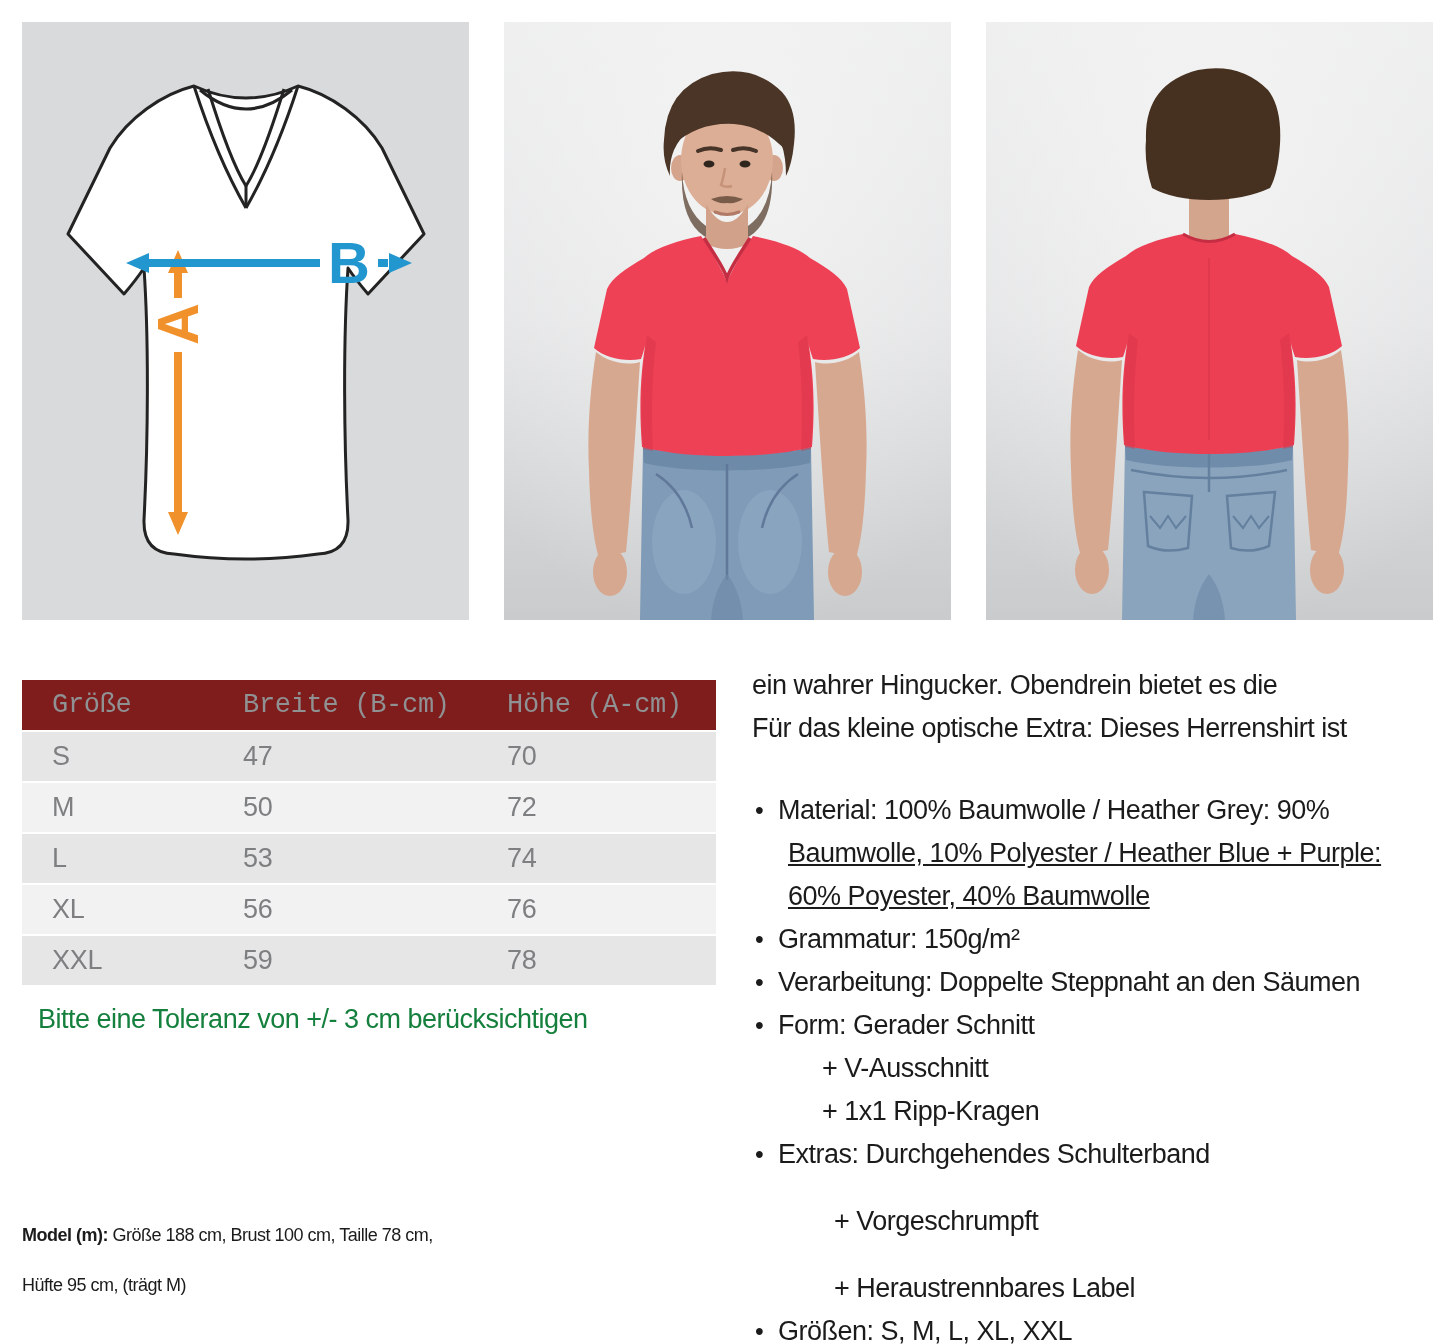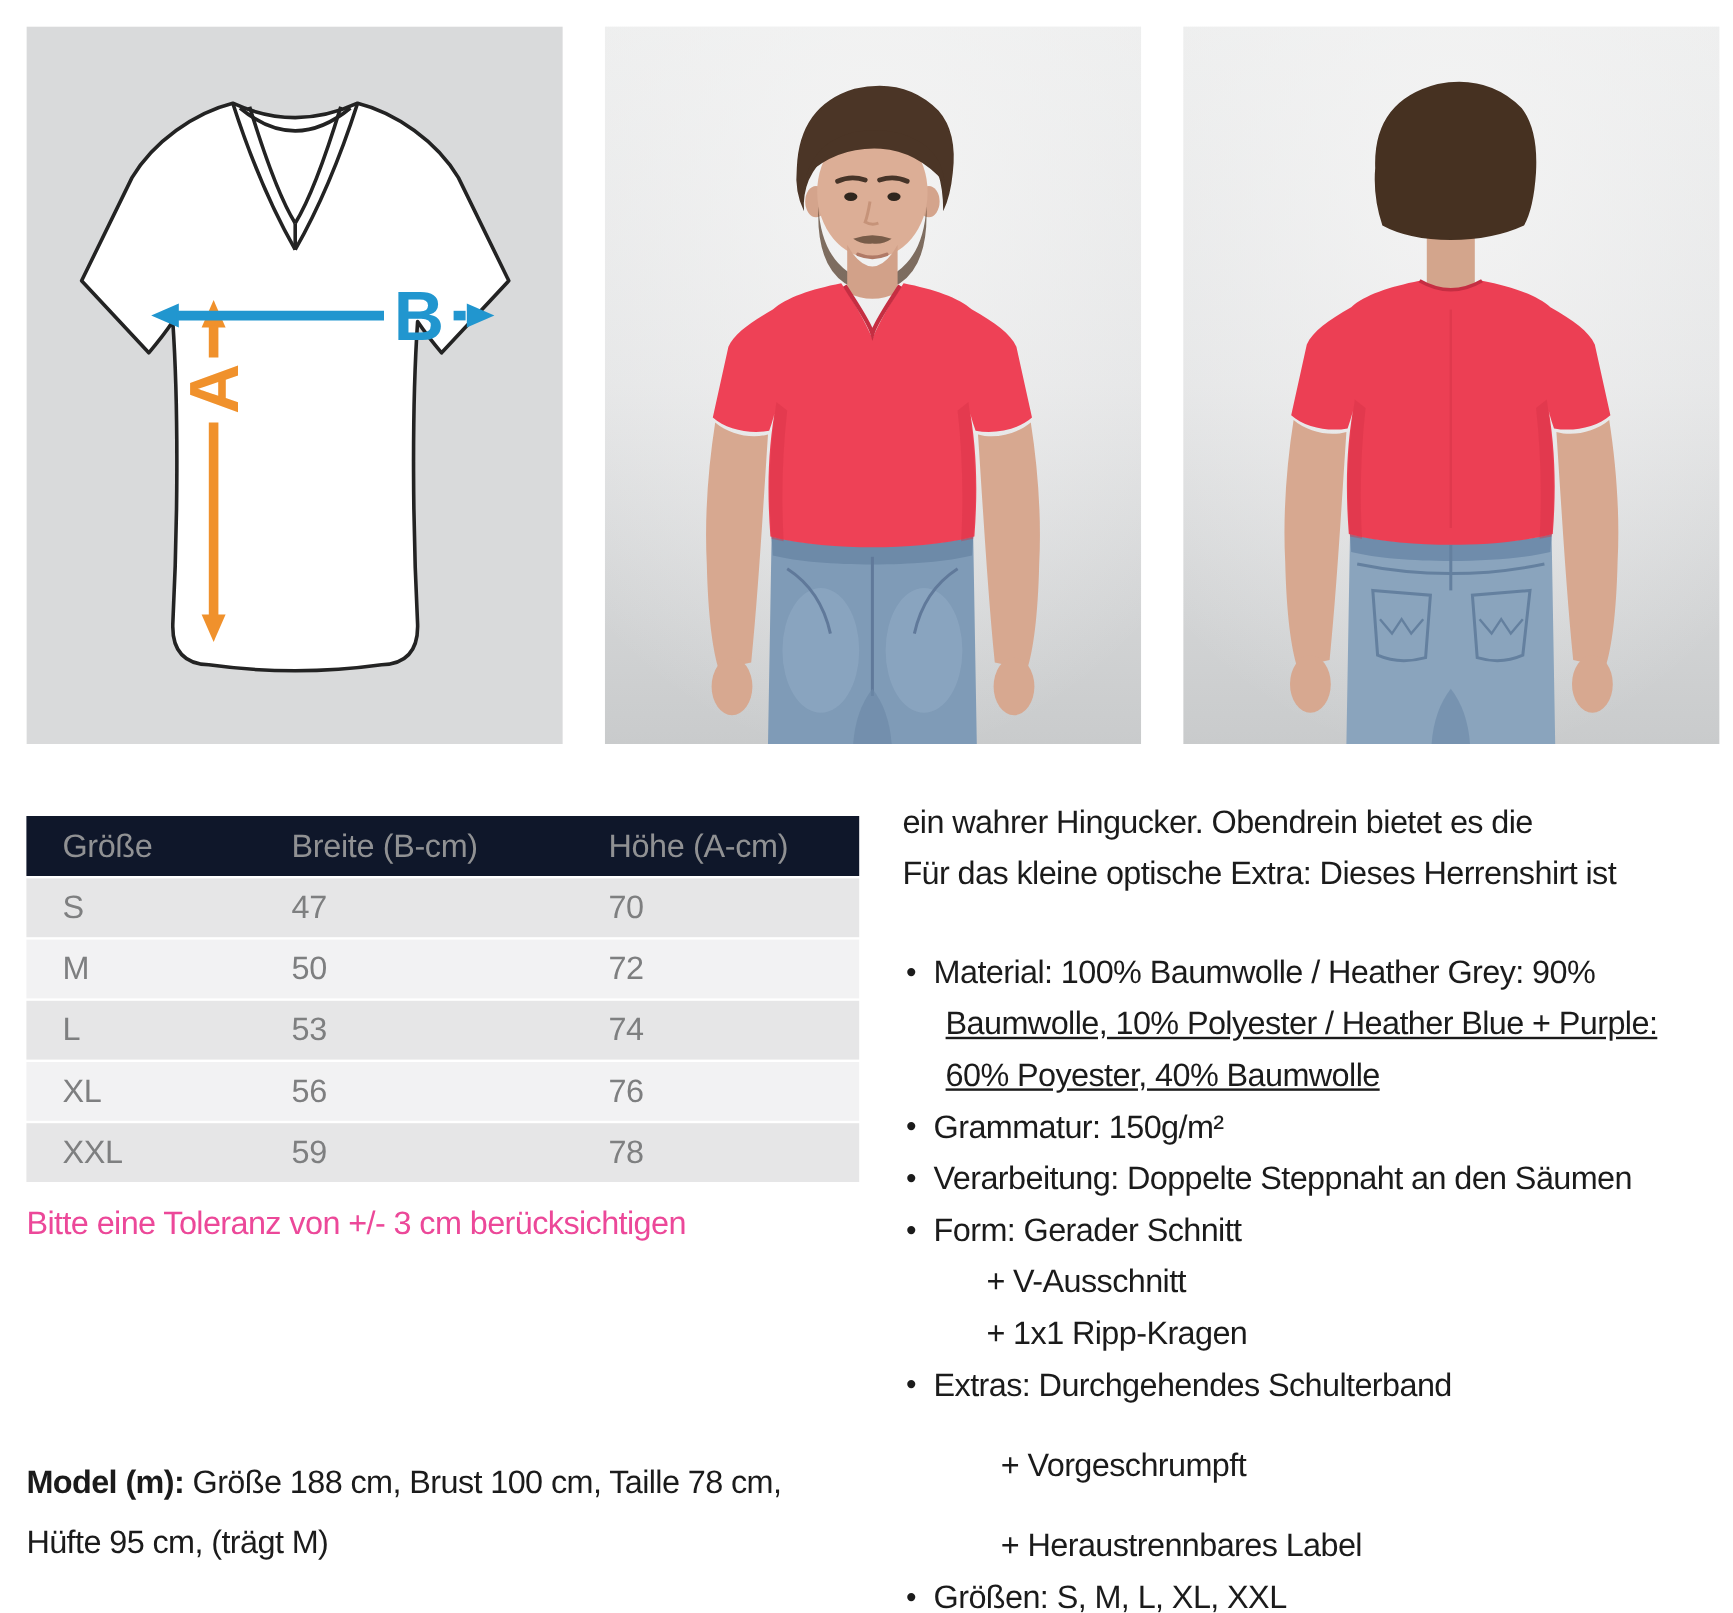--- a/index.html
+++ b/index.html
@@ -7,29 +7,29 @@
         font-family:"Liberation Sans",sans-serif;color:#1c1c1c;}
   .box{position:absolute;top:22px;width:447px;height:598px;}
   .box svg{display:block;width:447px;height:598px;}
   #diagram-box{left:22px;}
   #photo-front-box{left:504px;}
   #photo-back-box{left:986px;}
 
   
   .size-table{position:absolute;left:22px;top:680px;width:694px;font-size:27px;letter-spacing:-0.3px;}
   .trow{display:flex;height:49px;line-height:49px;margin-bottom:2px;}
-  .trow.head{height:50px;line-height:50px;background:#0f172a;color:#909193;}
+  .trow.head{height:50px;line-height:50px;background:#7f1d1d;color:#909193;font-family:Liberation Mono, monospace;}
   .trow.odd{background:#e6e6e7;color:#7e7f80;}
   .trow.even{background:#f2f2f3;color:#7e7f80;}
   .c1{width:221px;padding-left:30px;box-sizing:border-box;}
   .c2{width:264px;}
   .c3{flex:1;}
 
-  .tolerance{position:absolute;left:22px;top:1004px;font-size:27px;letter-spacing:-0.5px;white-space:nowrap;color:#ec4899;}
-  .model{position:absolute;left:22px;top:1210px;font-size:27px;line-height:50px;letter-spacing:-0.5px;white-space:nowrap;color:#1b1b1b;}
+  .tolerance{position:absolute;left:38px;top:1004px;font-size:27px;letter-spacing:-0.5px;white-space:nowrap;color:#15803d;}
+  .model{position:absolute;left:22px;top:1210px;font-size:18px;line-height:50px;letter-spacing:-0.5px;white-space:nowrap;color:#1b1b1b;}
   .model b{font-weight:bold;}
 
   
   .description{position:absolute;left:752px;top:664px;width:692px;font-size:27px;line-height:43px;
                letter-spacing:-0.5px;color:#1b1b1b;}
   .description div{white-space:nowrap;}
   .intro-gap{height:39px;}
   .li{position:relative;padding-left:26px;}
   .li .dot{position:absolute;left:3px;top:0;font-size:25px;color:#1b1b1b;}
   .cont{padding-left:36px;text-decoration:underline;}

